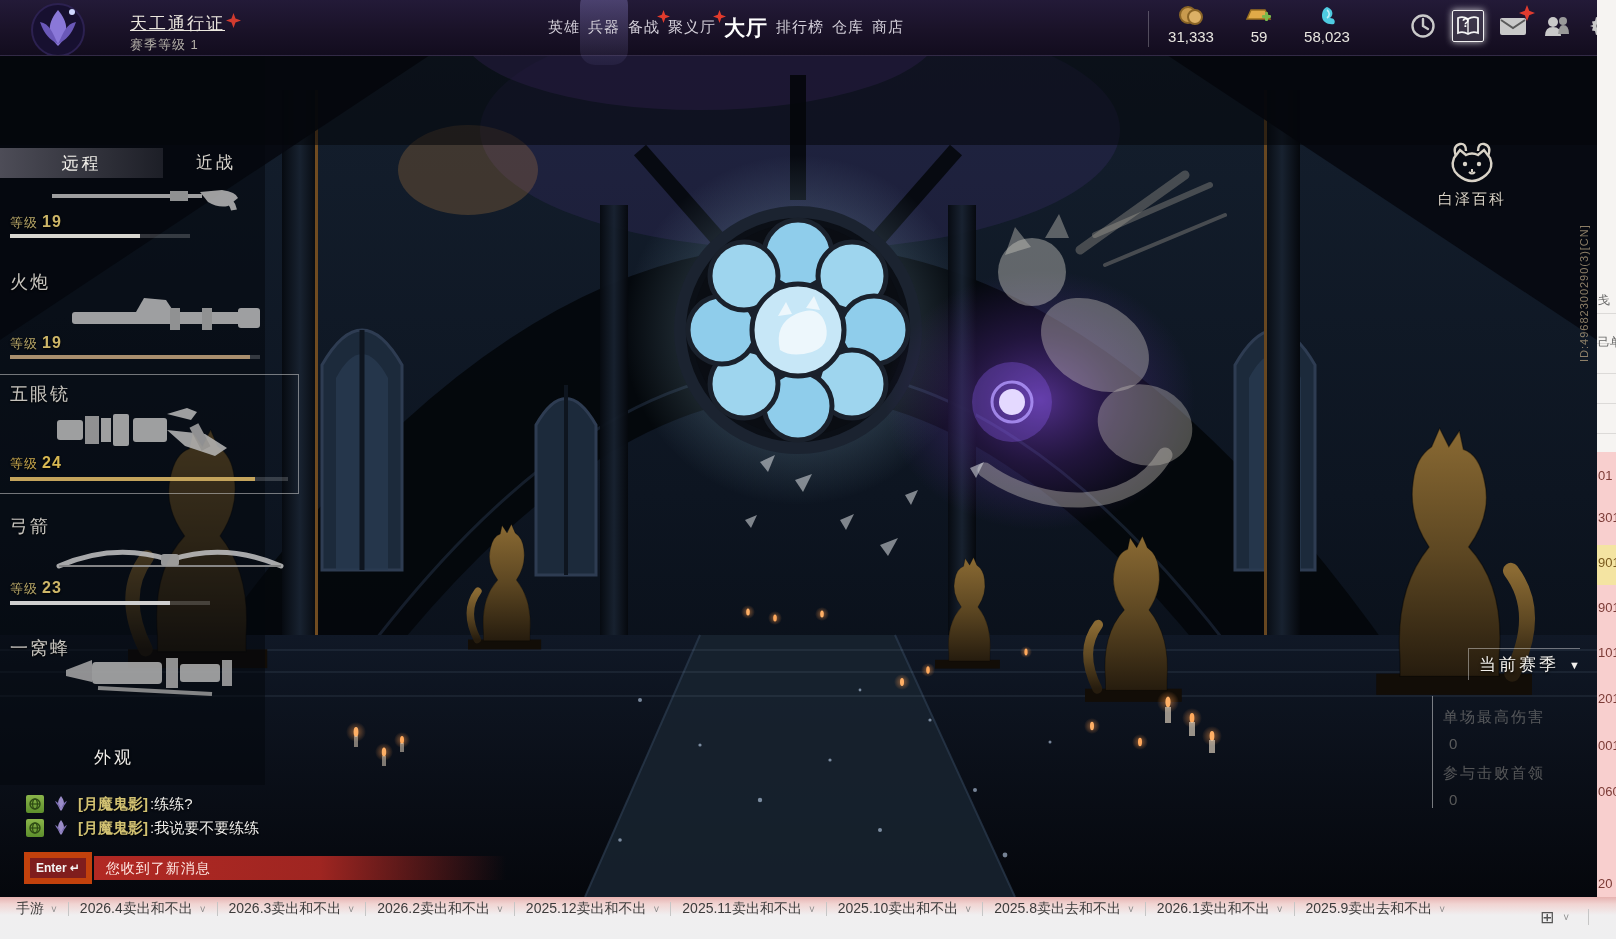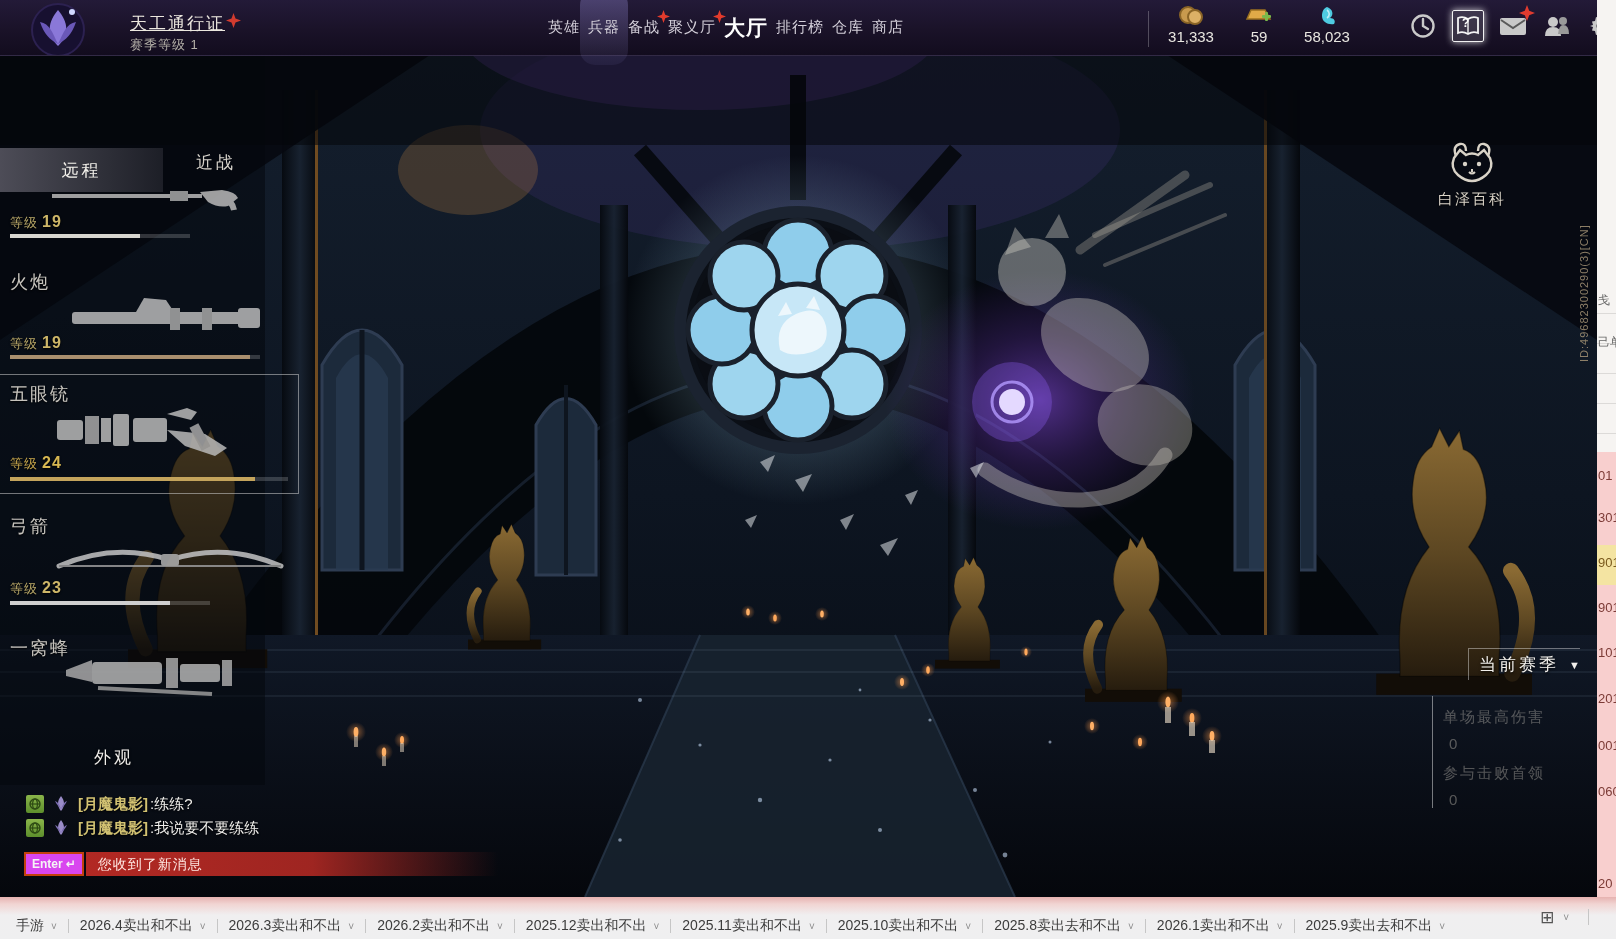--- a/index.html
+++ b/index.html
@@ -31,21 +31,21 @@
   .badge-star{position:absolute;top:-8px;right:-10px;width:13px;height:13px;}
   .wallet{position:absolute;left:1148px;top:6px;display:flex;align-items:flex-start;}
   .wallet .divider{width:1px;height:36px;background:rgba(255,255,255,.25);margin-top:5px;}
   .currency{display:flex;flex-direction:column;align-items:center;margin-left:16px;min-width:52px;}
   .currency .val{color:#e8e6e0;font-size:15px;margin-top:2px;}
   .top-icons{position:absolute;left:1408px;top:10px;display:flex;align-items:center;gap:14px;}
   .tico{position:relative;width:30px;height:30px;display:flex;align-items:center;justify-content:center;}
   .tico.help{border:1px solid #f2f2f2;background:rgba(255,255,255,.14);box-shadow:0 0 7px rgba(255,255,255,.8);border-radius:2px;}
   
   .wtab-row{position:absolute;left:0;top:148px;width:300px;height:30px;}
-  .wtab-active{position:absolute;left:0;top:0;width:163px;height:44px;
+  .wtab-active{position:absolute;left:0;top:0;width:163px;height:30px;
     background:linear-gradient(to right,rgba(165,160,175,.45),rgba(165,160,175,.15));
     display:flex;align-items:center;justify-content:center;color:#f2f0ea;font-size:17px;letter-spacing:3px;}
   .wtab{position:absolute;left:196px;top:3px;color:#d8d4cc;font-size:17px;letter-spacing:3px;}
   .wname{position:absolute;color:rgba(225,222,214,.88);font-size:18px;letter-spacing:2px;text-shadow:0 1px 2px #000;}
   .wlevel{position:absolute;font-size:13px;color:#b9a868;letter-spacing:1px;text-shadow:0 1px 2px #000;}
   .wlevel b{font-size:16px;color:#cdb668;margin-left:4px;font-weight:bold;}
   .wbar{position:absolute;height:4px;background:rgba(255,255,255,.18);}
   .wbar>div{height:100%;}
   .wsel{position:absolute;left:0;top:374px;width:298px;height:118px;border:1px solid rgba(205,205,205,.55);border-left:none;}
   .wicon{position:absolute;opacity:.85;}
@@ -63,41 +63,41 @@
   .season .arrow{color:#f2f0ec;font-size:11px;}
   .season-stats{position:absolute;left:1432px;top:696px;width:150px;border-left:1px solid rgba(255,255,255,.45);padding-left:10px;}
   .season-stats .s-lbl{color:rgba(205,200,188,.38);font-size:15px;letter-spacing:2px;margin-top:12px;}
   .season-stats .s-val{color:rgba(205,200,188,.40);font-size:15px;margin-top:8px;padding-left:6px;}
   
   .chat-row{position:absolute;left:26px;display:flex;align-items:center;gap:8px;height:20px;}
   .chan-ico{width:18px;height:18px;border-radius:2px;background:linear-gradient(#8ab54a,#5d8f2c);display:flex;align-items:center;justify-content:center;}
   .chat-name{color:#d2c272;font-size:15px;font-weight:bold;text-shadow:0 1px 2px #000;}
   .chat-text{color:#f0efec;font-size:15px;text-shadow:0 1px 2px #000;}
   .enter-bar{position:absolute;left:24px;top:852px;display:flex;align-items:center;}
-  .enter-key{background:#d946ef;border:2px solid #c2410c;color:#f5f5f5;font-size:12px;font-weight:bold;padding:3px 6px;display:flex;gap:3px;align-items:center;}
+  .enter-key{background:#7f1d1d;border:6px solid #c2410c;color:#f5f5f5;font-size:12px;font-weight:bold;padding:3px 6px;display:flex;gap:3px;align-items:center;}
   .notice{width:400px;height:24px;margin-left:2px;background:linear-gradient(to right,rgba(185,42,36,.96) 0%,rgba(185,42,36,.85) 55%,rgba(185,42,36,0) 100%);color:#ffe9e4;font-size:14px;line-height:24px;padding-left:12px;letter-spacing:1px;}
   
   .hotkeys{position:absolute;left:1180px;top:853px;display:flex;align-items:center;gap:28px;}
   .hk{display:flex;align-items:center;gap:8px;}
   .keycap{background:#f4f4f4;color:#111;font-size:13px;font-weight:bold;padding:2px 6px;border-radius:2px;min-width:16px;text-align:center;}
   .hk .lbl{color:#eceae6;font-size:16px;letter-spacing:2px;text-shadow:0 1px 2px #000;}
   
   #rstrip{position:absolute;left:1597px;top:0;width:19px;height:897px;background:#f6f4f2;overflow:hidden;}
   #rstrip .pink{position:absolute;left:0;top:452px;width:19px;height:445px;background:#f8cfce;}
   #rstrip .yellow{position:absolute;left:0;top:545px;width:19px;height:40px;background:#f4e4a2;}
   #rstrip .rline{position:absolute;left:0;width:19px;height:1px;background:#dcdad8;}
   .frag{position:absolute;left:1px;font-size:12px;color:#666;white-space:nowrap;}
   .frag.num{color:#7c3b36;font-size:13px;}
   .frag.gold{color:#7a5a1d;}
   
   #sheetbar{
     position:absolute;left:0;top:897px;width:1616px;height:42px;
     background:linear-gradient(to bottom,#e6b2b0 0px,#f1d4d2 7px,#f0eff0 18px,#efeff0 100%);
   }
-  .sheet-tabs{position:absolute;left:16px;top:20px;display:flex;align-items:center;}
+  .sheet-tabs{position:absolute;left:16px;top:3px;display:flex;align-items:center;}
   .sheet-tab{display:flex;align-items:center;color:#3c3c3c;font-size:14px;white-space:nowrap;cursor:pointer;}
   .sheet-tab .chev{color:#8a8a8a;font-size:10px;margin-left:7px;}
   .sheet-div{width:1px;height:14px;background:#c6c6c6;margin:0 11px;}
   .sheet-grid{position:absolute;left:1540px;top:10px;display:flex;align-items:center;gap:9px;color:#555;}
   .sheet-grid .g{font-size:17px;}
   .sheet-grid .chev{color:#8a8a8a;font-size:10px;}
   .sheet-enddiv{position:absolute;left:1588px;top:12px;width:1px;height:16px;background:#c6c6c6;}
 </style>
 </head>
 <body>

